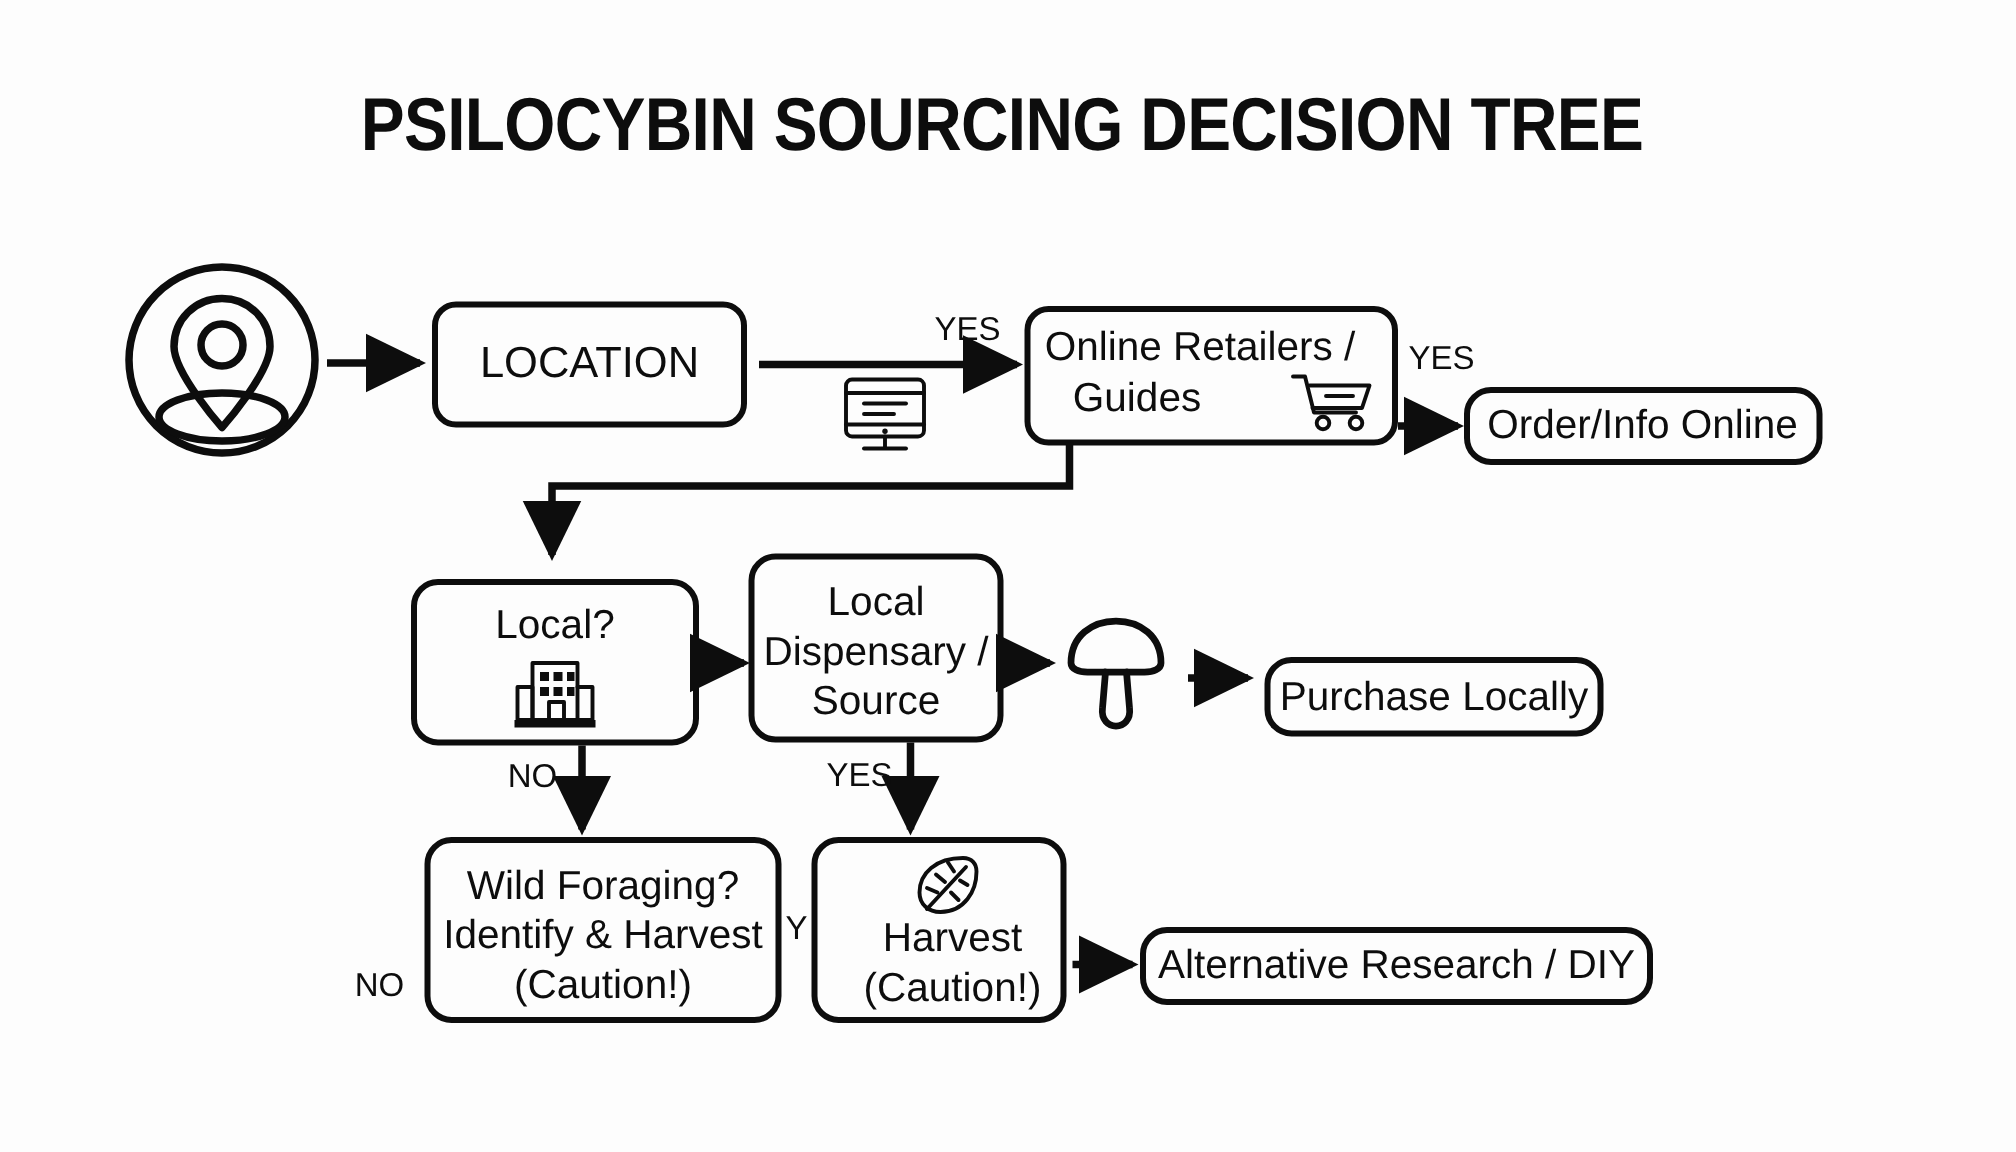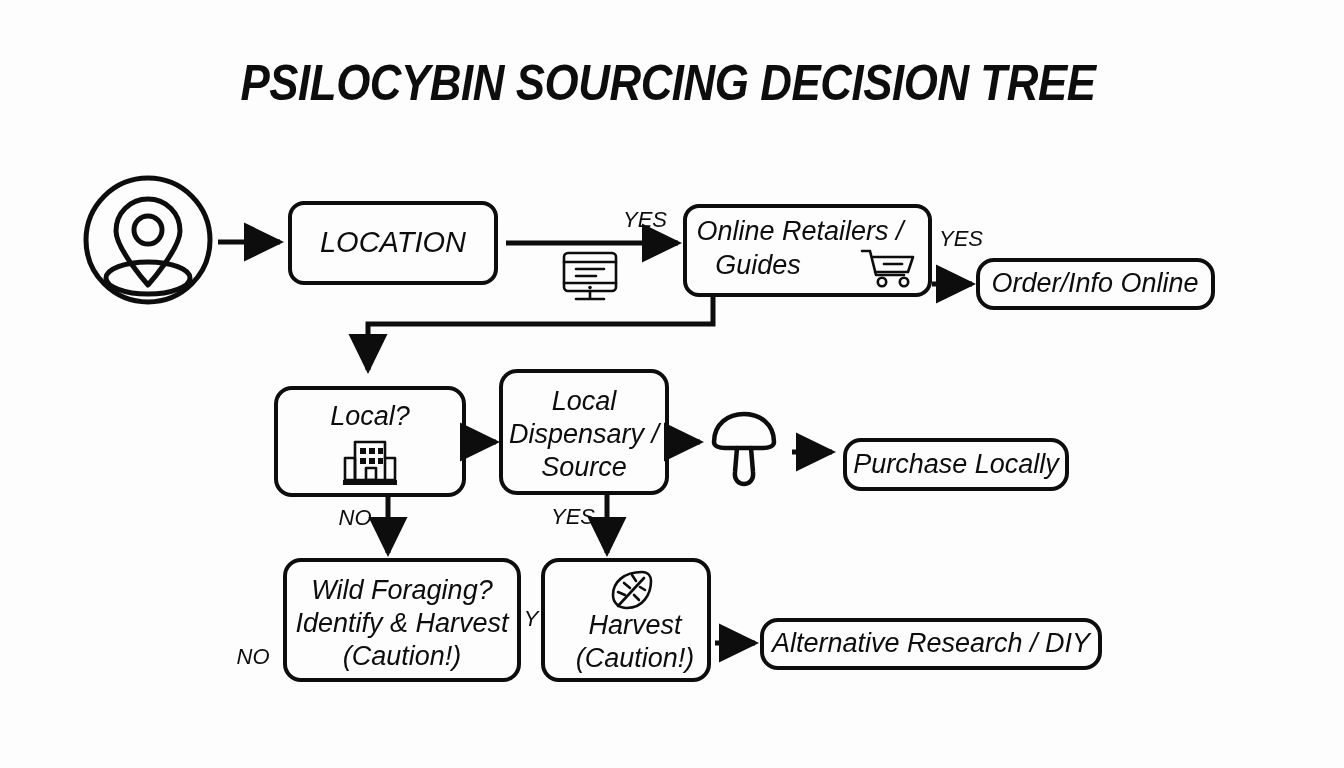--- a/index.html
+++ b/index.html
@@ -12,21 +12,20 @@
     height: 768px;
     overflow: hidden;
     font-family: "Liberation Sans", sans-serif;
     position: relative;
   }
   #diagram-root {
     position: absolute;
     inset: 0;
     width: 1344px;
     height: 768px;
-    font-style: italic;
   }
   svg.flow {
     display: block;
     width: 1344px;
     height: 768px;
     background: #fdfdfd;
   }
   .box-rect {
     fill: #fdfdfd;
     stroke: #0d0d0d;

